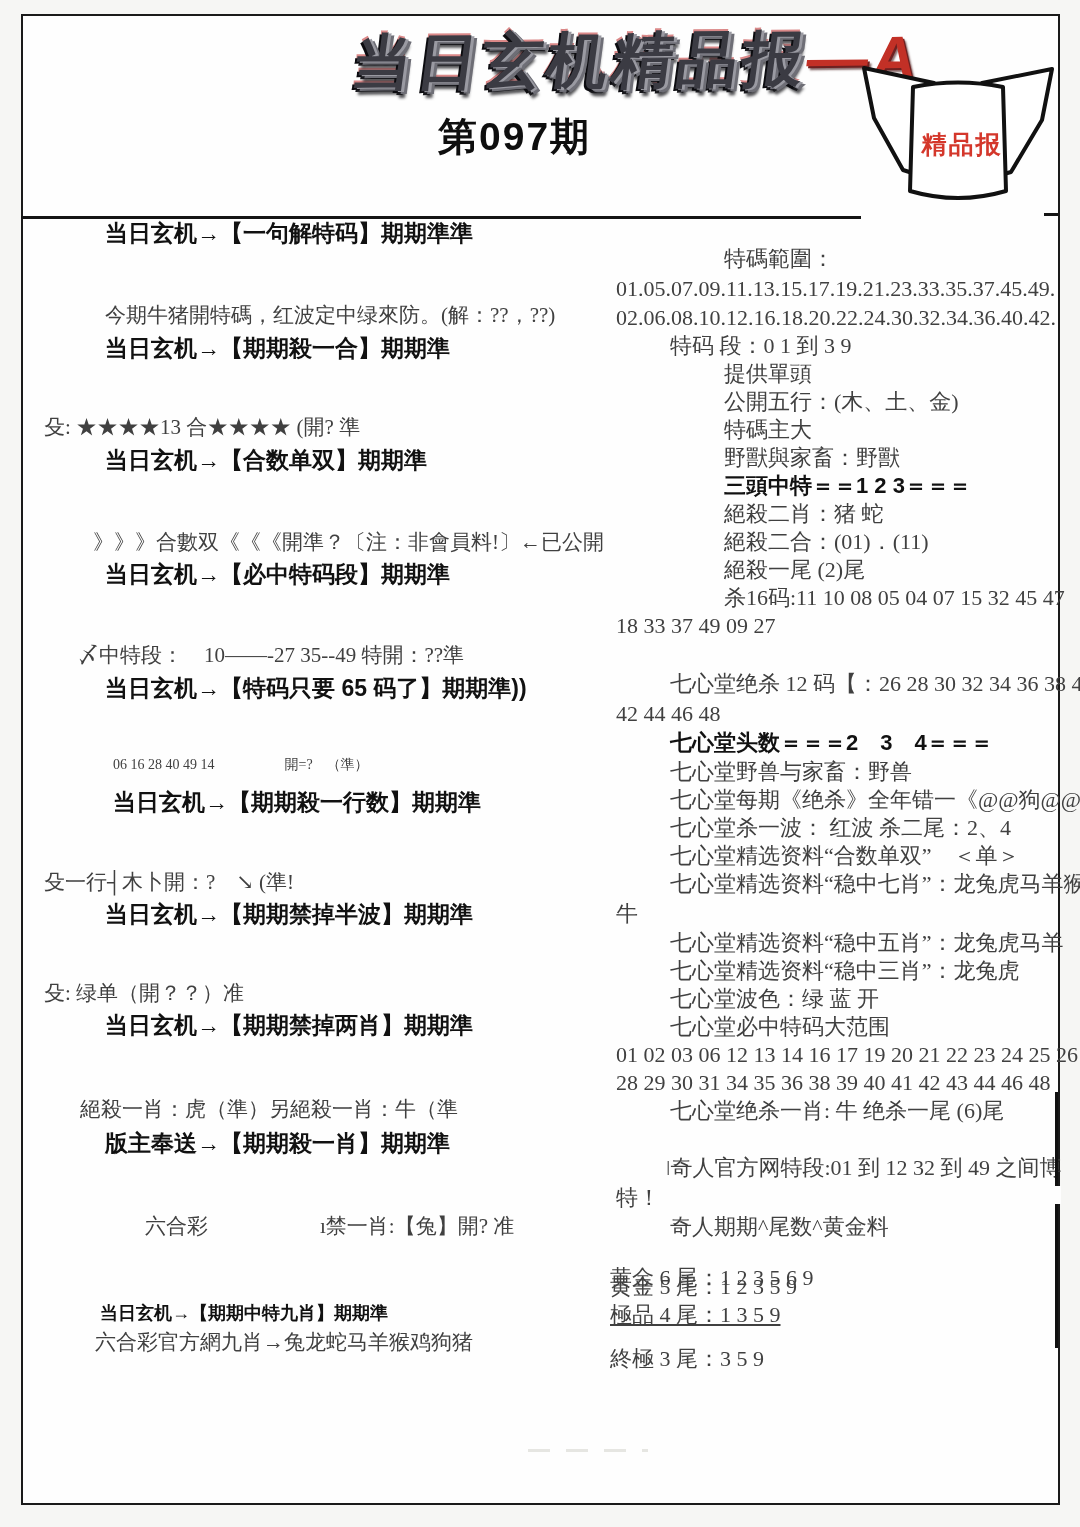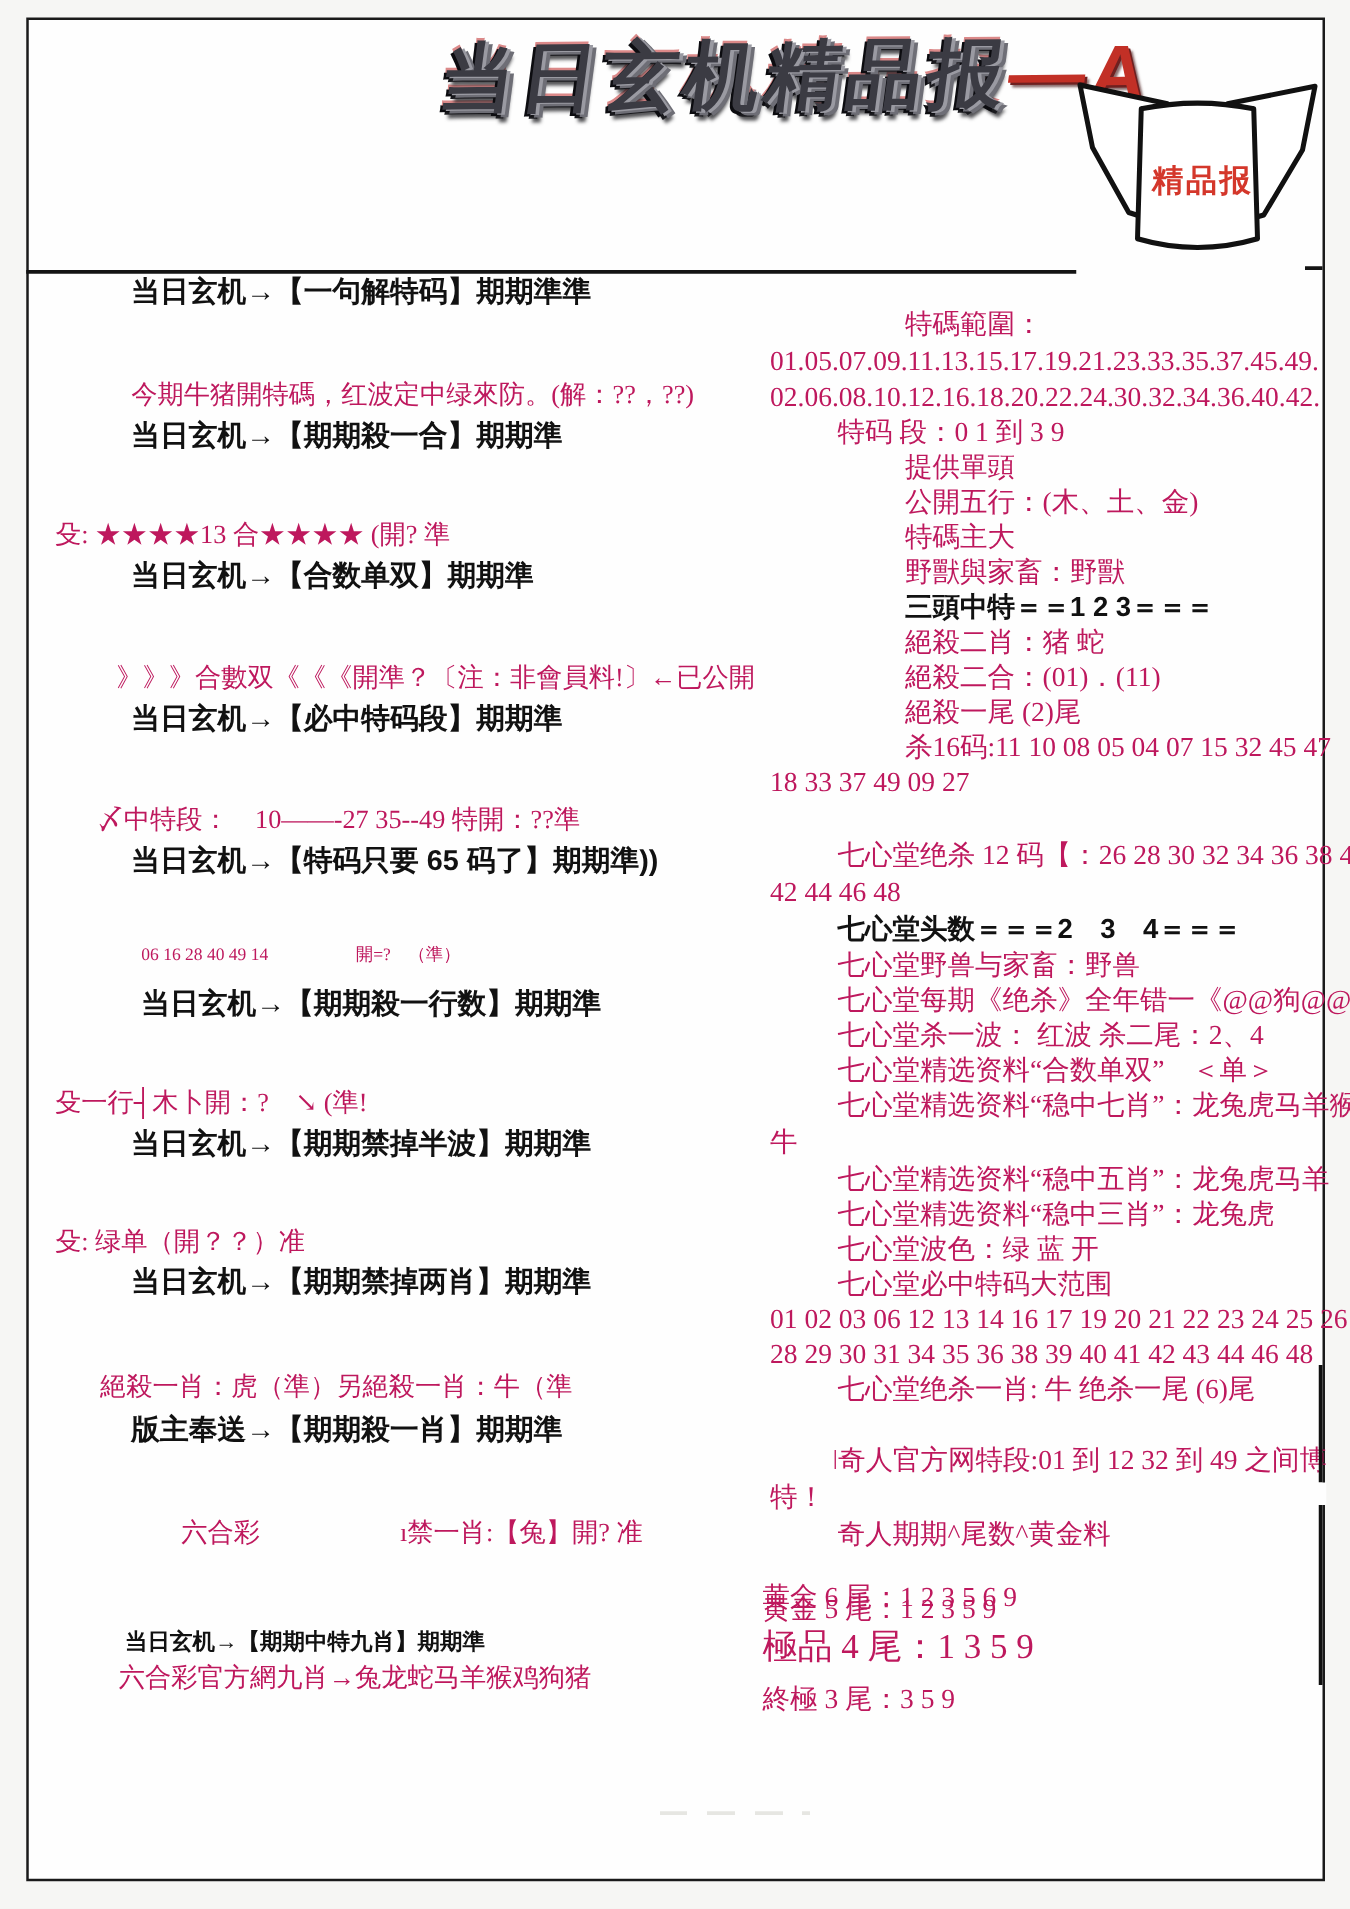--- a/index.html
+++ b/index.html
@@ -2,21 +2,21 @@
 <html><head>
 <meta charset="utf-8">
 <style>
   html,body{margin:0;padding:0;background:#f3f3f1;}
   #stage{position:relative;width:1080px;height:1527px;background:#f6f6f4;overflow:hidden;
          font-family:"Liberation Serif","DejaVu Serif",serif;color:#1d1d1d;}
   #page{position:absolute;left:21px;top:14px;width:1035px;height:1487px;
         background:#fefefe;border:2px solid #1a1a1a;}
   .abs{position:absolute;white-space:nowrap;}
   .line{position:absolute;white-space:nowrap;line-height:1.15;}
-  .line.reg{font-family:"Liberation Serif","DejaVu Serif",serif;color:#be185d;}
+  .line.reg{font-family:"Liberation Serif","DejaVu Serif",serif;color:#404040;}
   .line.b{font-family:"Liberation Sans","DejaVu Sans",sans-serif;font-weight:700;color:#111;}
   #title3d{position:absolute;left:352px;top:20px;font-family:"Liberation Sans","DejaVu Sans",sans-serif;
            font-weight:700;font-size:61px;letter-spacing:4px;color:#3b3b43;
            transform:skewX(-8deg) rotate(-0.5deg);
            text-shadow:3px 1px 0 #9a9aa2,6px 3px 0 #6e6e76,-2px 2px 0 #0c0c10,
                        2px 4px 0 #1a1a1e,5px 7px 3px rgba(20,20,24,.75),-1px -2px 0 rgba(190,40,40,.55);}
   #title3d .suffix{color:#c23026;text-shadow:2px 2px 0 #6e2020,4px 4px 2px rgba(60,10,10,.6);}
   #issue{position:absolute;left:438px;top:110px;font-family:"Liberation Sans","DejaVu Sans",sans-serif;
          font-weight:700;font-size:39px;color:#0e0e0e;letter-spacing:2px;}
   #prevdraw{position:absolute;left:52px;top:162px;font-family:"Liberation Sans","DejaVu Sans",sans-serif;
@@ -32,20 +32,21 @@
   #artifact{position:absolute;left:528px;top:1449px;width:120px;height:3px;
             background:repeating-linear-gradient(90deg,#e6e6e2 0 22px,transparent 22px 38px);}
 </style>
 </head>
 <body>
 
 <div id="stage">
   <div id="page"></div>
 
   <div id="title3d" class="abs"><span>当日玄机精品报</span><span class="suffix">—A</span></div>
+  <div id="issue" class="abs">第097期</div>
   <div id="hsep"></div>
   <div id="hsep-tick"></div>
 
   <svg id="badge" viewBox="0 0 204 178">
     <polygon points="8,12 78,27 88,127 47,114 18,62" fill="#ffffff" stroke="#111111" stroke-width="4" stroke-linejoin="round"></polygon>
     <polygon points="196,13 126,27 116,127 155,116 186,64" fill="#ffffff" stroke="#111111" stroke-width="4" stroke-linejoin="round"></polygon>
     <polygon points="58,30 74,30 58,46" fill="#9a9a9a" stroke="#111111" stroke-width="2"></polygon>
     <polygon points="146,30 130,30 146,46" fill="#9a9a9a" stroke="#111111" stroke-width="2"></polygon>
     <path d="M57,31 Q102,22 147,31 L150,135 Q102,149 54,135 Z" fill="#ffffff" stroke="#111111" stroke-width="4" stroke-linejoin="round"></path>
   </svg>
@@ -103,21 +104,21 @@
       <div class="line reg" style="left: 670px; top: 986px; font-size: 22px;">七心堂波色：绿 蓝 开</div>
       <div class="line reg" style="left: 670px; top: 1014px; font-size: 22px;">七心堂必中特码大范围</div>
       <div class="line reg" style="left: 616px; top: 1042px; font-size: 22px;">01 02 03 06 12 13 14 16 17 19 20 21 22 23 24 25 26</div>
       <div class="line reg" style="left: 616px; top: 1070px; font-size: 22px;">28 29 30 31 34 35 36 38 39 40 41 42 43 44 46 48</div>
       <div class="line reg" style="left: 670px; top: 1098px; font-size: 22px;">七心堂绝杀一肖: 牛 绝杀一尾 (6)尾</div>
       <div class="line reg" style="left: 666px; top: 1155px; font-size: 22px; text-align: center;">ǀ奇人官方网特段:01 到 12 32 到 49 之间博</div>
       <div class="line reg" style="left: 616px; top: 1185px; font-size: 22px;">特！</div>
       <div class="line reg" style="left: 670px; top: 1214px; font-size: 22px;">奇人期期^尾数^黄金料</div>
       <div class="line reg" style="left: 610px; top: 1244px; font-size: 22px; margin-top: 21px;">黄金 6 尾：1 2 3 5 6 9</div>
       <div class="line reg" style="left: 610px; top: 1274px; font-size: 22px;">黄金 5 尾：1 2 3 5 9</div>
-      <div class="line reg" style="left: 610px; top: 1302px; font-size: 28px;">極品 4 尾：1 3 5 9</div>
+      <div class="line reg" style="left: 610px; top: 1302px; font-size: 22px; text-decoration: underline;">極品 4 尾：1 3 5 9</div>
       <div class="line reg" style="left: 610px; top: 1330px; font-size: 22px; margin-top: 16px;">終極 3 尾：3 5 9</div>
     </div>
 
   <div class="edge-bar" style="left:1055px;top:1092px;height:94px;"></div>
   <div class="edge-bar" style="left:1055px;top:1204px;height:144px;"></div>
   <div id="edge-gap"></div>
 
   <div id="artifact"></div>
 </div>
 

